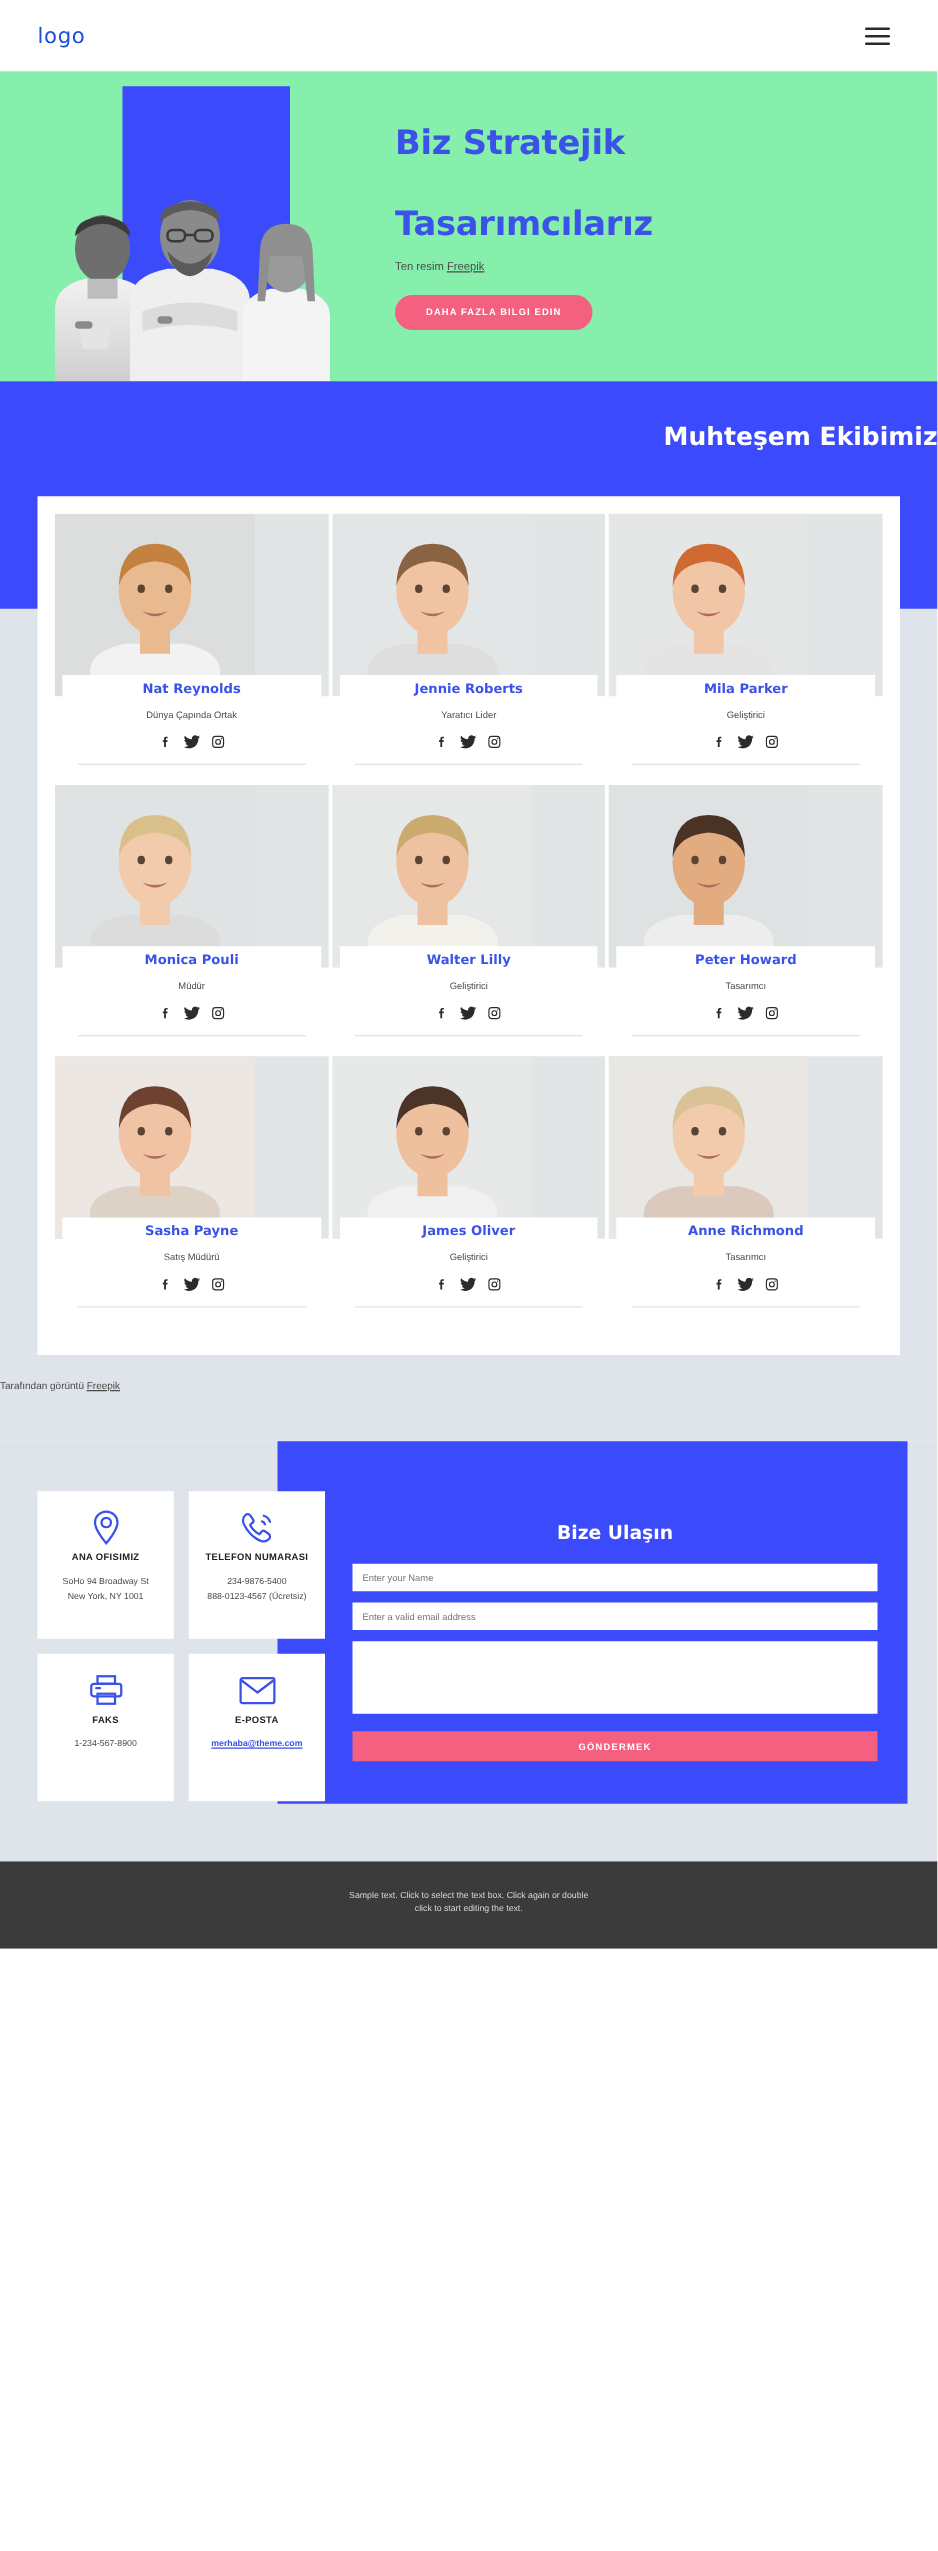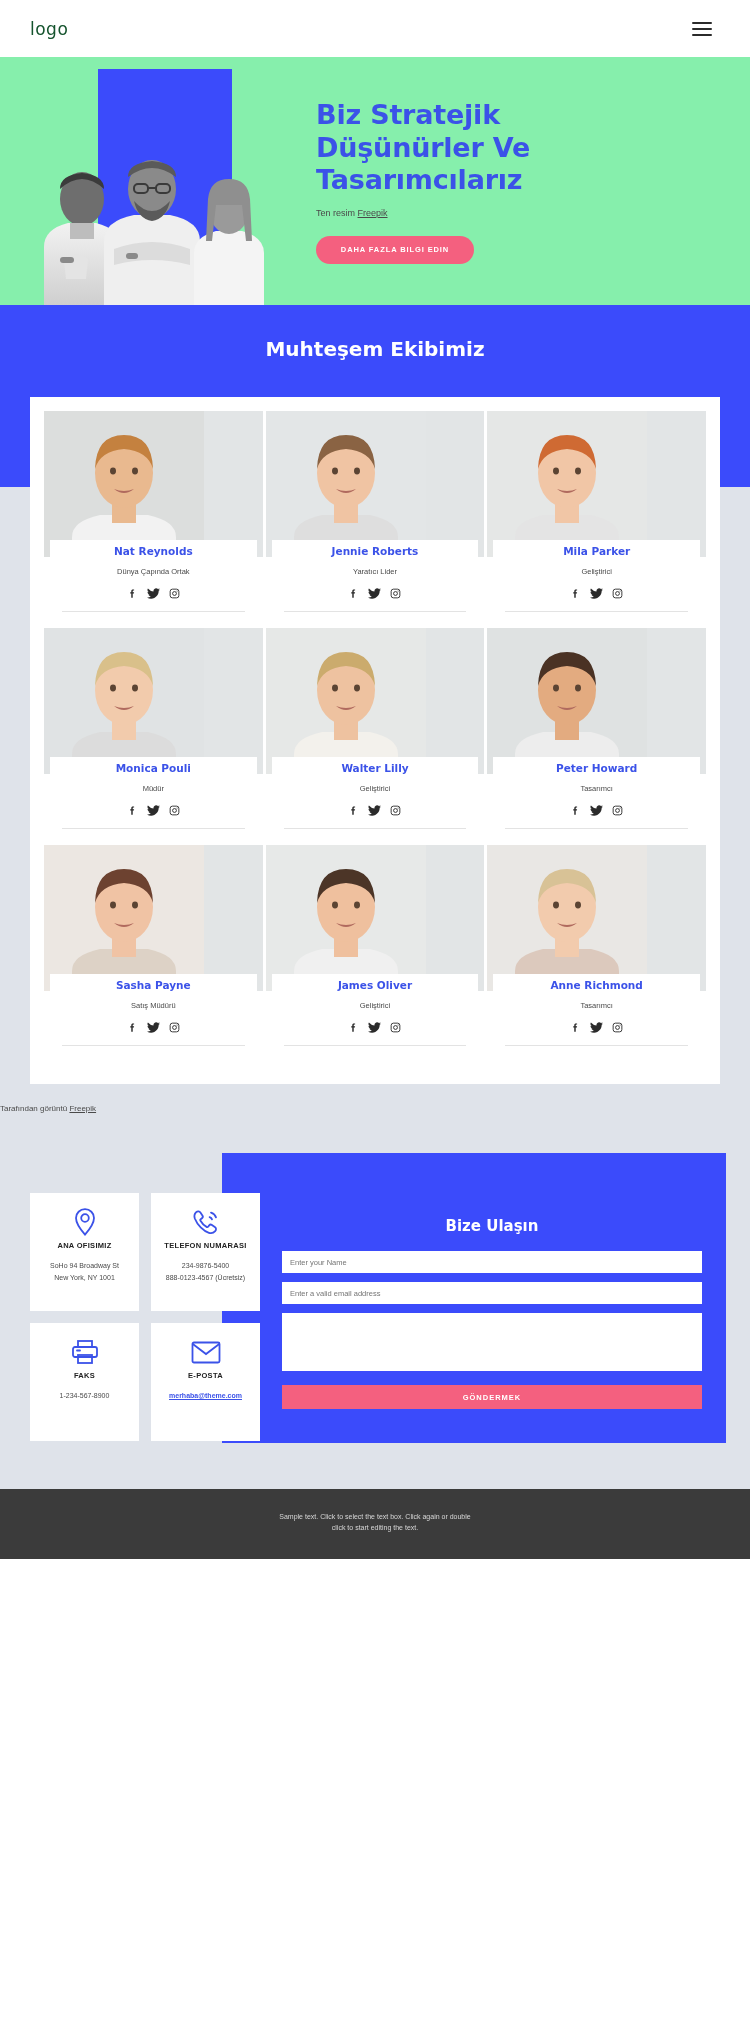--- a/index.html
+++ b/index.html
@@ -16,21 +16,21 @@
   .header {
     height: 57px;
     background: #ffffff;
     display: flex;
     align-items: center;
     justify-content: space-between;
     padding: 0 38px 0 30px;
   }
   .logo {
     font-size: 17px;
-    color: #14532d;
+    color: #1d4ed8;
     letter-spacing: 0.5px;
     font-family: "DejaVu Sans", sans-serif;
   }
   .hamburger { width: 20px; display: flex; flex-direction: column; gap: 4px; cursor: pointer; }
   .hamburger span { display: block; height: 2px; background: #2b2b2b; border-radius: 1px; }
 
   
   .hero {
     position: relative;
     height: 248px;
@@ -97,21 +97,21 @@
   }
   .team-blue-band {
     position: absolute;
     left: 0; top: 0;
     width: 100%;
     height: 182px;
     background: #3b4bfb;
   }
   .team-title {
     position: relative;
-    text-align: center;
+    text-align: right;
     padding-top: 32px;
     font-size: 20px;
     font-weight: 700;
     color: #ffffff;
     font-family: "DejaVu Sans", sans-serif;
   }
   .team-card-wrap {
     position: relative;
     margin: 36px 30px 0 30px;
     background: #ffffff;
@@ -327,21 +327,21 @@
             <path d="M164 176 L164 124 Q164 108 186 102 L212 102 Q234 108 234 124 L234 176 Z" fill="#f4f4f4"></path>
             <ellipse cx="199" cy="80" rx="20" ry="25" fill="#9a9a9a"></ellipse>
             <path d="M178 70 Q180 50 199 50 Q218 50 220 70 L222 112 L216 112 L212 76 L186 76 L182 112 L176 112 Z" fill="#8f8f8f"></path>
           </g>
         </svg>
       </div>
     </div>
     <div class="hero-text">
       <h1 class="hero-title">
         <span>Biz Stratejik</span><br>
-        <span>Düşünürler Ve</span><br>
+        <br>
         <span>Tasarımcılarız</span>
       </h1>
       <div class="hero-credit">
         <span>Ten resim </span><a href="#">Freepik</a>
       </div>
       <button class="cta-btn">DAHA FAZLA BILGI EDIN</button>
     </div>
   </div>
 
   <div class="team">

